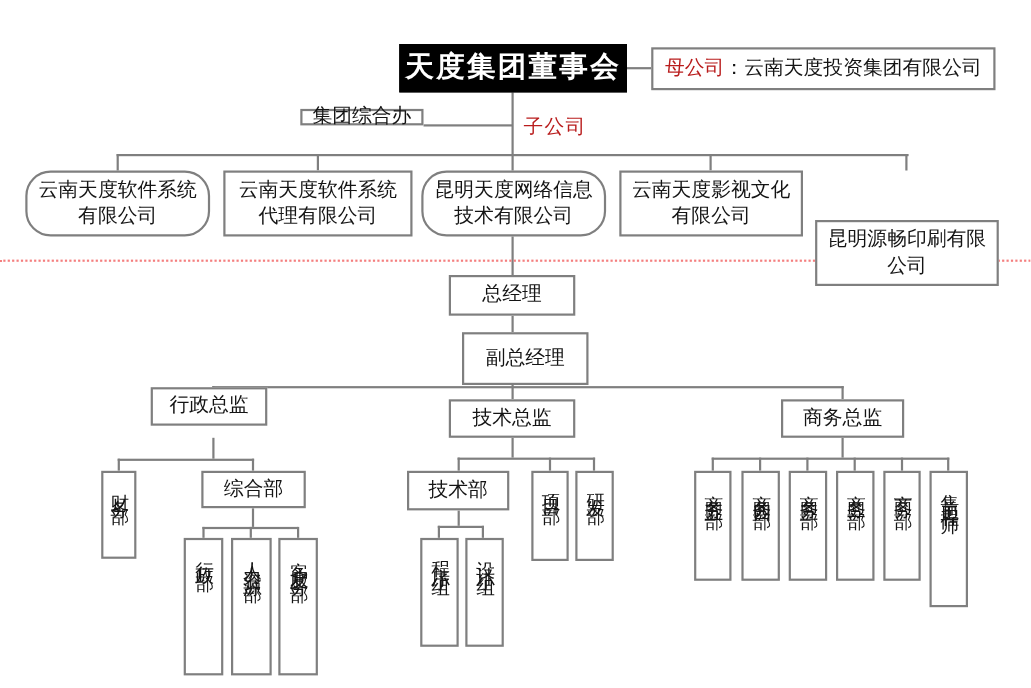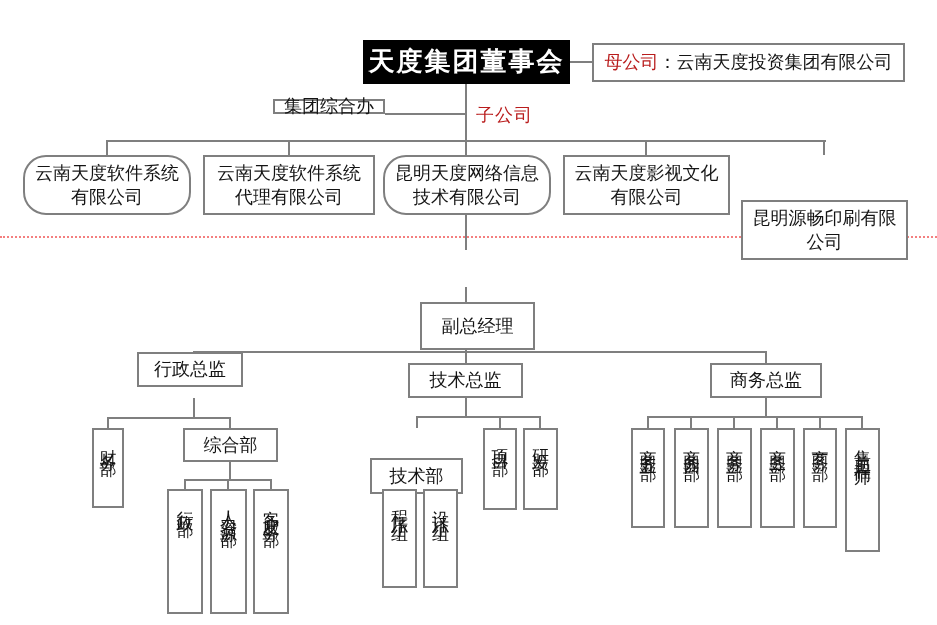--- a/index.html
+++ b/index.html
@@ -95,41 +95,42 @@
 有限公司</div>
   <div class="bx" style="left:203px;top:155px;width:172px;height:60px;">云南天度软件系统
 代理有限公司</div>
   <div class="bx" style="left:383px;top:155px;width:168px;height:60px;border-radius:23px;">昆明天度网络信息
 技术有限公司</div>
   <div class="bx" style="left:563px;top:155px;width:167px;height:60px;">云南天度影视文化
 有限公司</div>
   <div class="bx" style="left:741px;top:155px;width:167px;height:60px;margin-top:45px;">昆明源畅印刷有限
 公司</div>
 
+  <div class="bx" style="left:408px;top:250px;width:115px;height:37px;">总经理</div>
   <div class="bx" style="left:420px;top:302px;width:115px;height:48px;">副总经理</div>
 
   <div class="bx" style="left:137px;top:352px;width:106px;height:35px;">行政总监</div>
   <div class="bx" style="left:408px;top:363px;width:115px;height:35px;">技术总监</div>
   <div class="bx" style="left:710px;top:363px;width:112px;height:35px;">商务总监</div>
 
   <div class="vbx" style="left:92px;top:428px;width:32px;height:80px;">
     <span>财务部</span>
   </div>
   <div class="bx" style="left:183px;top:428px;width:95px;height:34px;">综合部</div>
   <div class="vbx" style="left:167px;top:489px;width:36px;height:125px;">
     <span>行政部</span>
   </div>
   <div class="vbx" style="left:210px;top:489px;width:37px;height:125px;">
     <span>人力资源部</span>
   </div>
   <div class="vbx" style="left:253px;top:489px;width:36px;height:125px;">
     <span>客户服务部</span>
   </div>
 
-  <div class="bx" style="left:370px;top:428px;width:93px;height:36px;margin-top:30px;">技术部</div>
+  <div class="bx" style="left:370px;top:428px;width:93px;height:36px;">技术部</div>
   <div class="vbx" style="left:483px;top:428px;width:34px;height:82px;">
     <span>项目部</span>
   </div>
   <div class="vbx" style="left:523px;top:428px;width:35px;height:82px;">
     <span>研发部</span>
   </div>
   <div class="vbx" style="left:382px;top:489px;width:35px;height:99px;">
     <span>程序小组</span>
   </div>
   <div class="vbx" style="left:423px;top:489px;width:35px;height:99px;">

